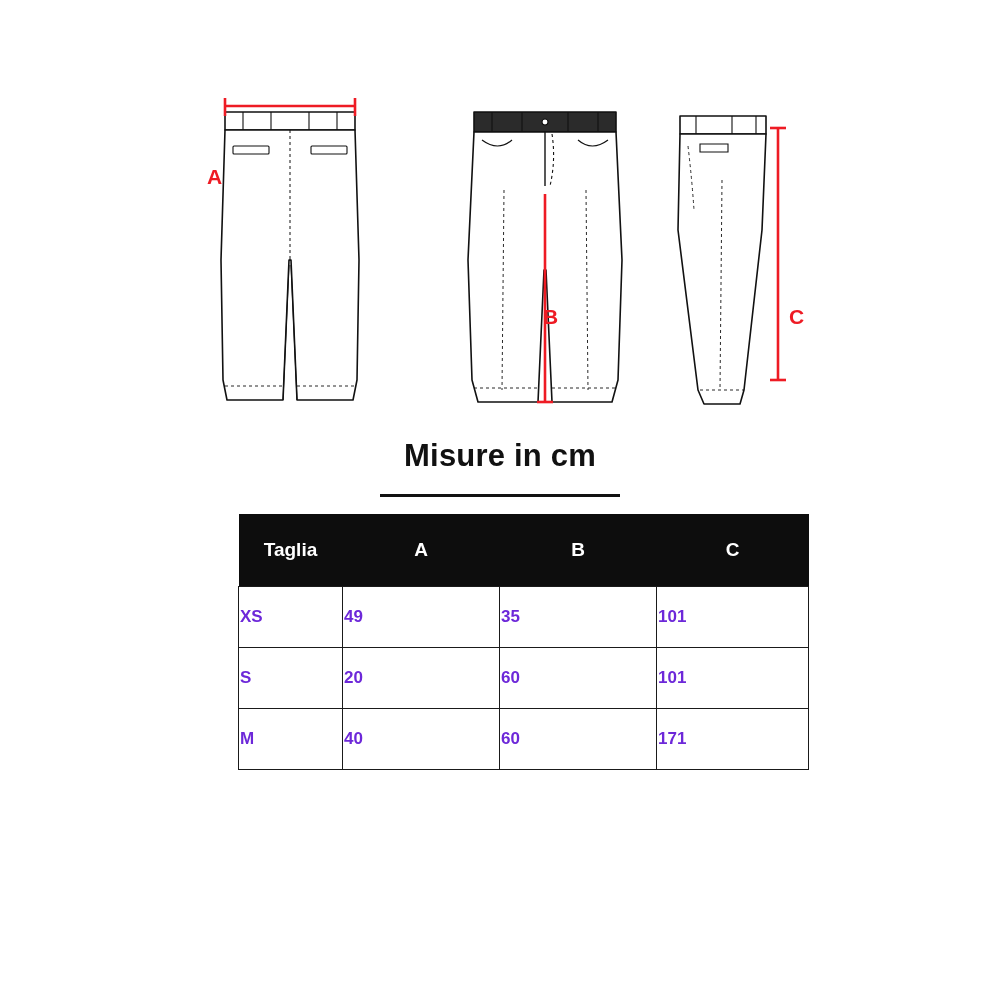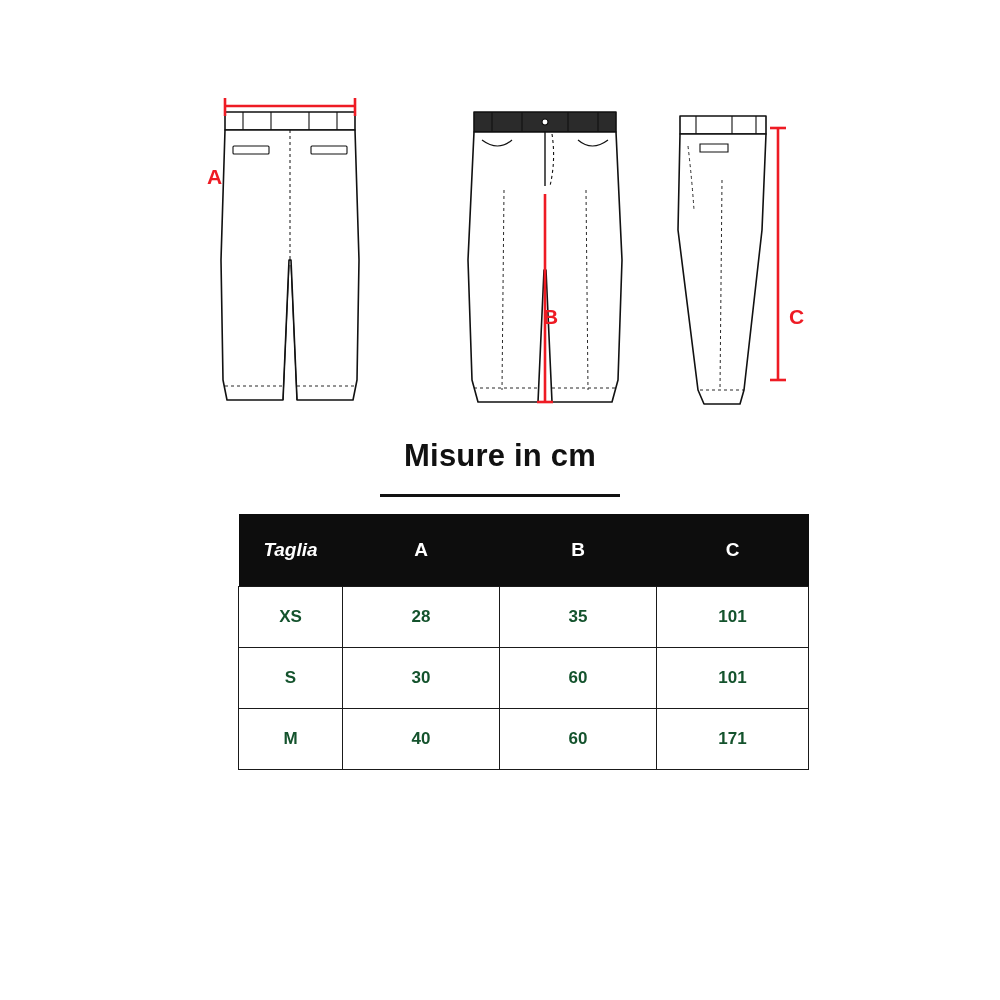--- a/index.html
+++ b/index.html
@@ -90,31 +90,31 @@
   }
   thead th {
     background: #0d0d0d;
     color: #ffffff;
     font-size: 19px;
     font-weight: bold;
     height: 70px;
     text-align: center;
     border: none;
   }
-  thead th.col-size { width: 102px; font-style: italic; }
+  thead th.col-size { width: 102px; }
   thead th.col-a { width: 155px; }
   thead th.col-b { width: 155px; }
   thead th.col-c { width: 150px; }
 
   tbody td {
     height: 58px;
-    text-align: center;
+    text-align: left;
     font-size: 17px;
     font-weight: bold;
-    color: #14532d;
+    color: #6d28d9;
     border: 1px solid #1a1a1a;
     background: #ffffff;
   }
   tbody td.size-cell { font-size: 17px; }
 </style>
 </head>
 <body>
 
 <div class="sheet">
 
@@ -226,27 +226,27 @@
         <tr>
           <th class="col-size">Taglia</th>
           <th class="col-a">A</th>
           <th class="col-b">B</th>
           <th class="col-c">C</th>
         </tr>
       </thead>
       <tbody>
         <tr>
           <td class="size-cell">XS</td>
-          <td>28</td>
+          <td>49</td>
           <td>35</td>
           <td>101</td>
         </tr>
         <tr>
           <td class="size-cell">S</td>
-          <td>30</td>
+          <td>20</td>
           <td>60</td>
           <td>101</td>
         </tr>
         <tr>
           <td class="size-cell">M</td>
           <td>40</td>
           <td>60</td>
           <td>171</td>
         </tr>
       </tbody>

